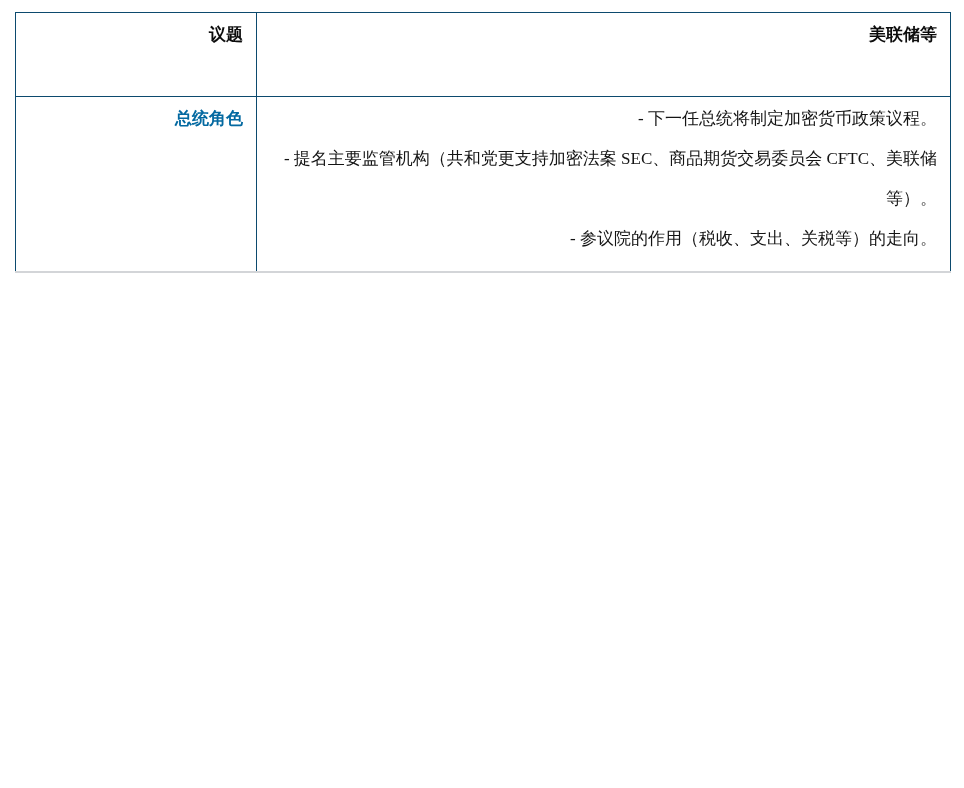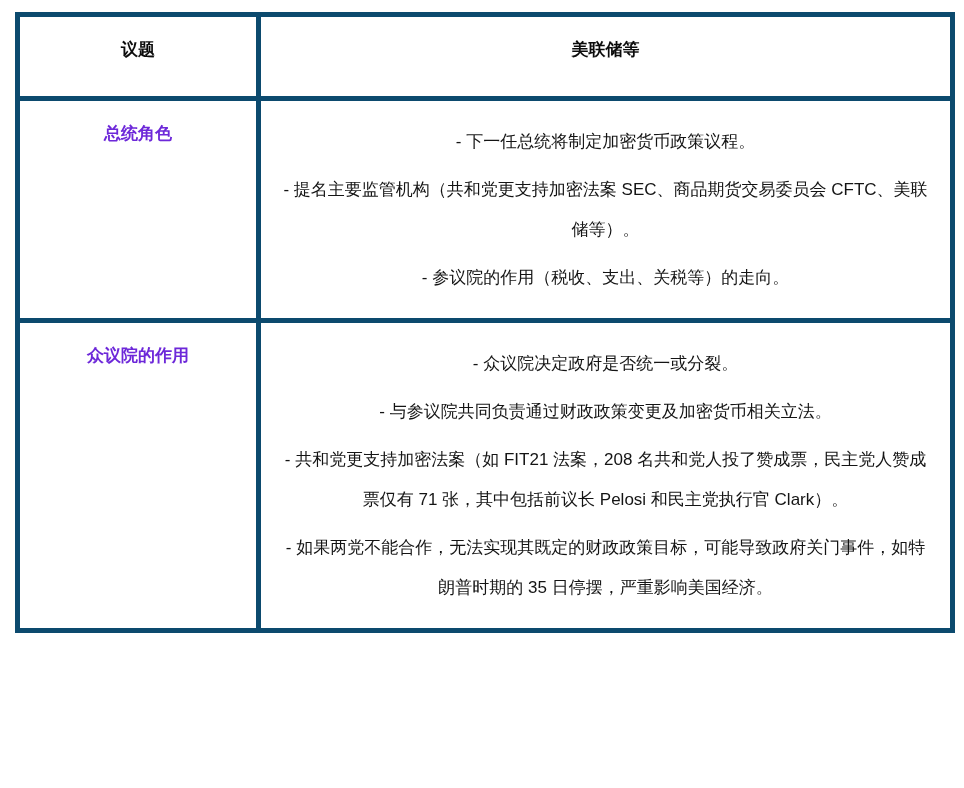--- a/index.html
+++ b/index.html
@@ -20,41 +20,42 @@
   table.analysis-table {
     border-collapse: collapse;
     table-layout: fixed;
     width: 935px;
     background: #ffffff;
     border-bottom: 2px solid #d3d5d8;
   }
   col.col-topic   { width: 241px; }
   col.col-content { width: 694px; }
   th, td {
-    border: 5px solid #0c4a6e;
+    border: 1px solid #0c4a6e;
     vertical-align: top;
-    text-align: center;
+    text-align: right;
     box-sizing: border-box;
-    padding: 13px 13px 12px 13px;
+    padding: 2px 13px 12px 13px;
     font-size: 17px;
     line-height: 40px;
     word-break: break-word;
   }
   th {
     height: 84px;
     font-weight: 700;
     color: #0c0c0c;
   }
   td.topic-cell {
     font-weight: 700;
-    color: #6d28d9;
+    color: #0369a1;
   }
   p.point {
-    margin: 8px;
+    margin: 0;
     padding: 0;
+    font-family: Liberation Serif, serif;
   }
 </style>
 </head>
 <body>
 
 <div class="page">
   <table class="analysis-table">
     <colgroup>
       <col class="col-topic">
       <col class="col-content">
@@ -67,24 +68,15 @@
     </thead>
     <tbody>
       <tr>
         <td class="topic-cell">总统角色</td>
         <td>
           <p class="point">- 下一任总统将制定加密货币政策议程。</p>
           <p class="point">- 提名主要监管机构（共和党更支持加密法案 SEC、商品期货交易委员会 CFTC、美联储等）。</p>
           <p class="point">- 参议院的作用（税收、支出、关税等）的走向。</p>
         </td>
       </tr>
-      <tr>
-        <td class="topic-cell">众议院的作用</td>
-        <td>
-          <p class="point">- 众议院决定政府是否统一或分裂。</p>
-          <p class="point">- 与参议院共同负责通过财政政策变更及加密货币相关立法。</p>
-          <p class="point">- 共和党更支持加密法案（如 FIT21 法案，208 名共和党人投了赞成票，民主党人赞成票仅有 71 张，其中包括前议长 Pelosi 和民主党执行官 Clark）。</p>
-          <p class="point">- 如果两党不能合作，无法实现其既定的财政政策目标，可能导致政府关门事件，如特朗普时期的 35 日停摆，严重影响美国经济。</p>
-        </td>
-      </tr>
     </tbody>
   </table>
 </div>
 
 </body></html>

